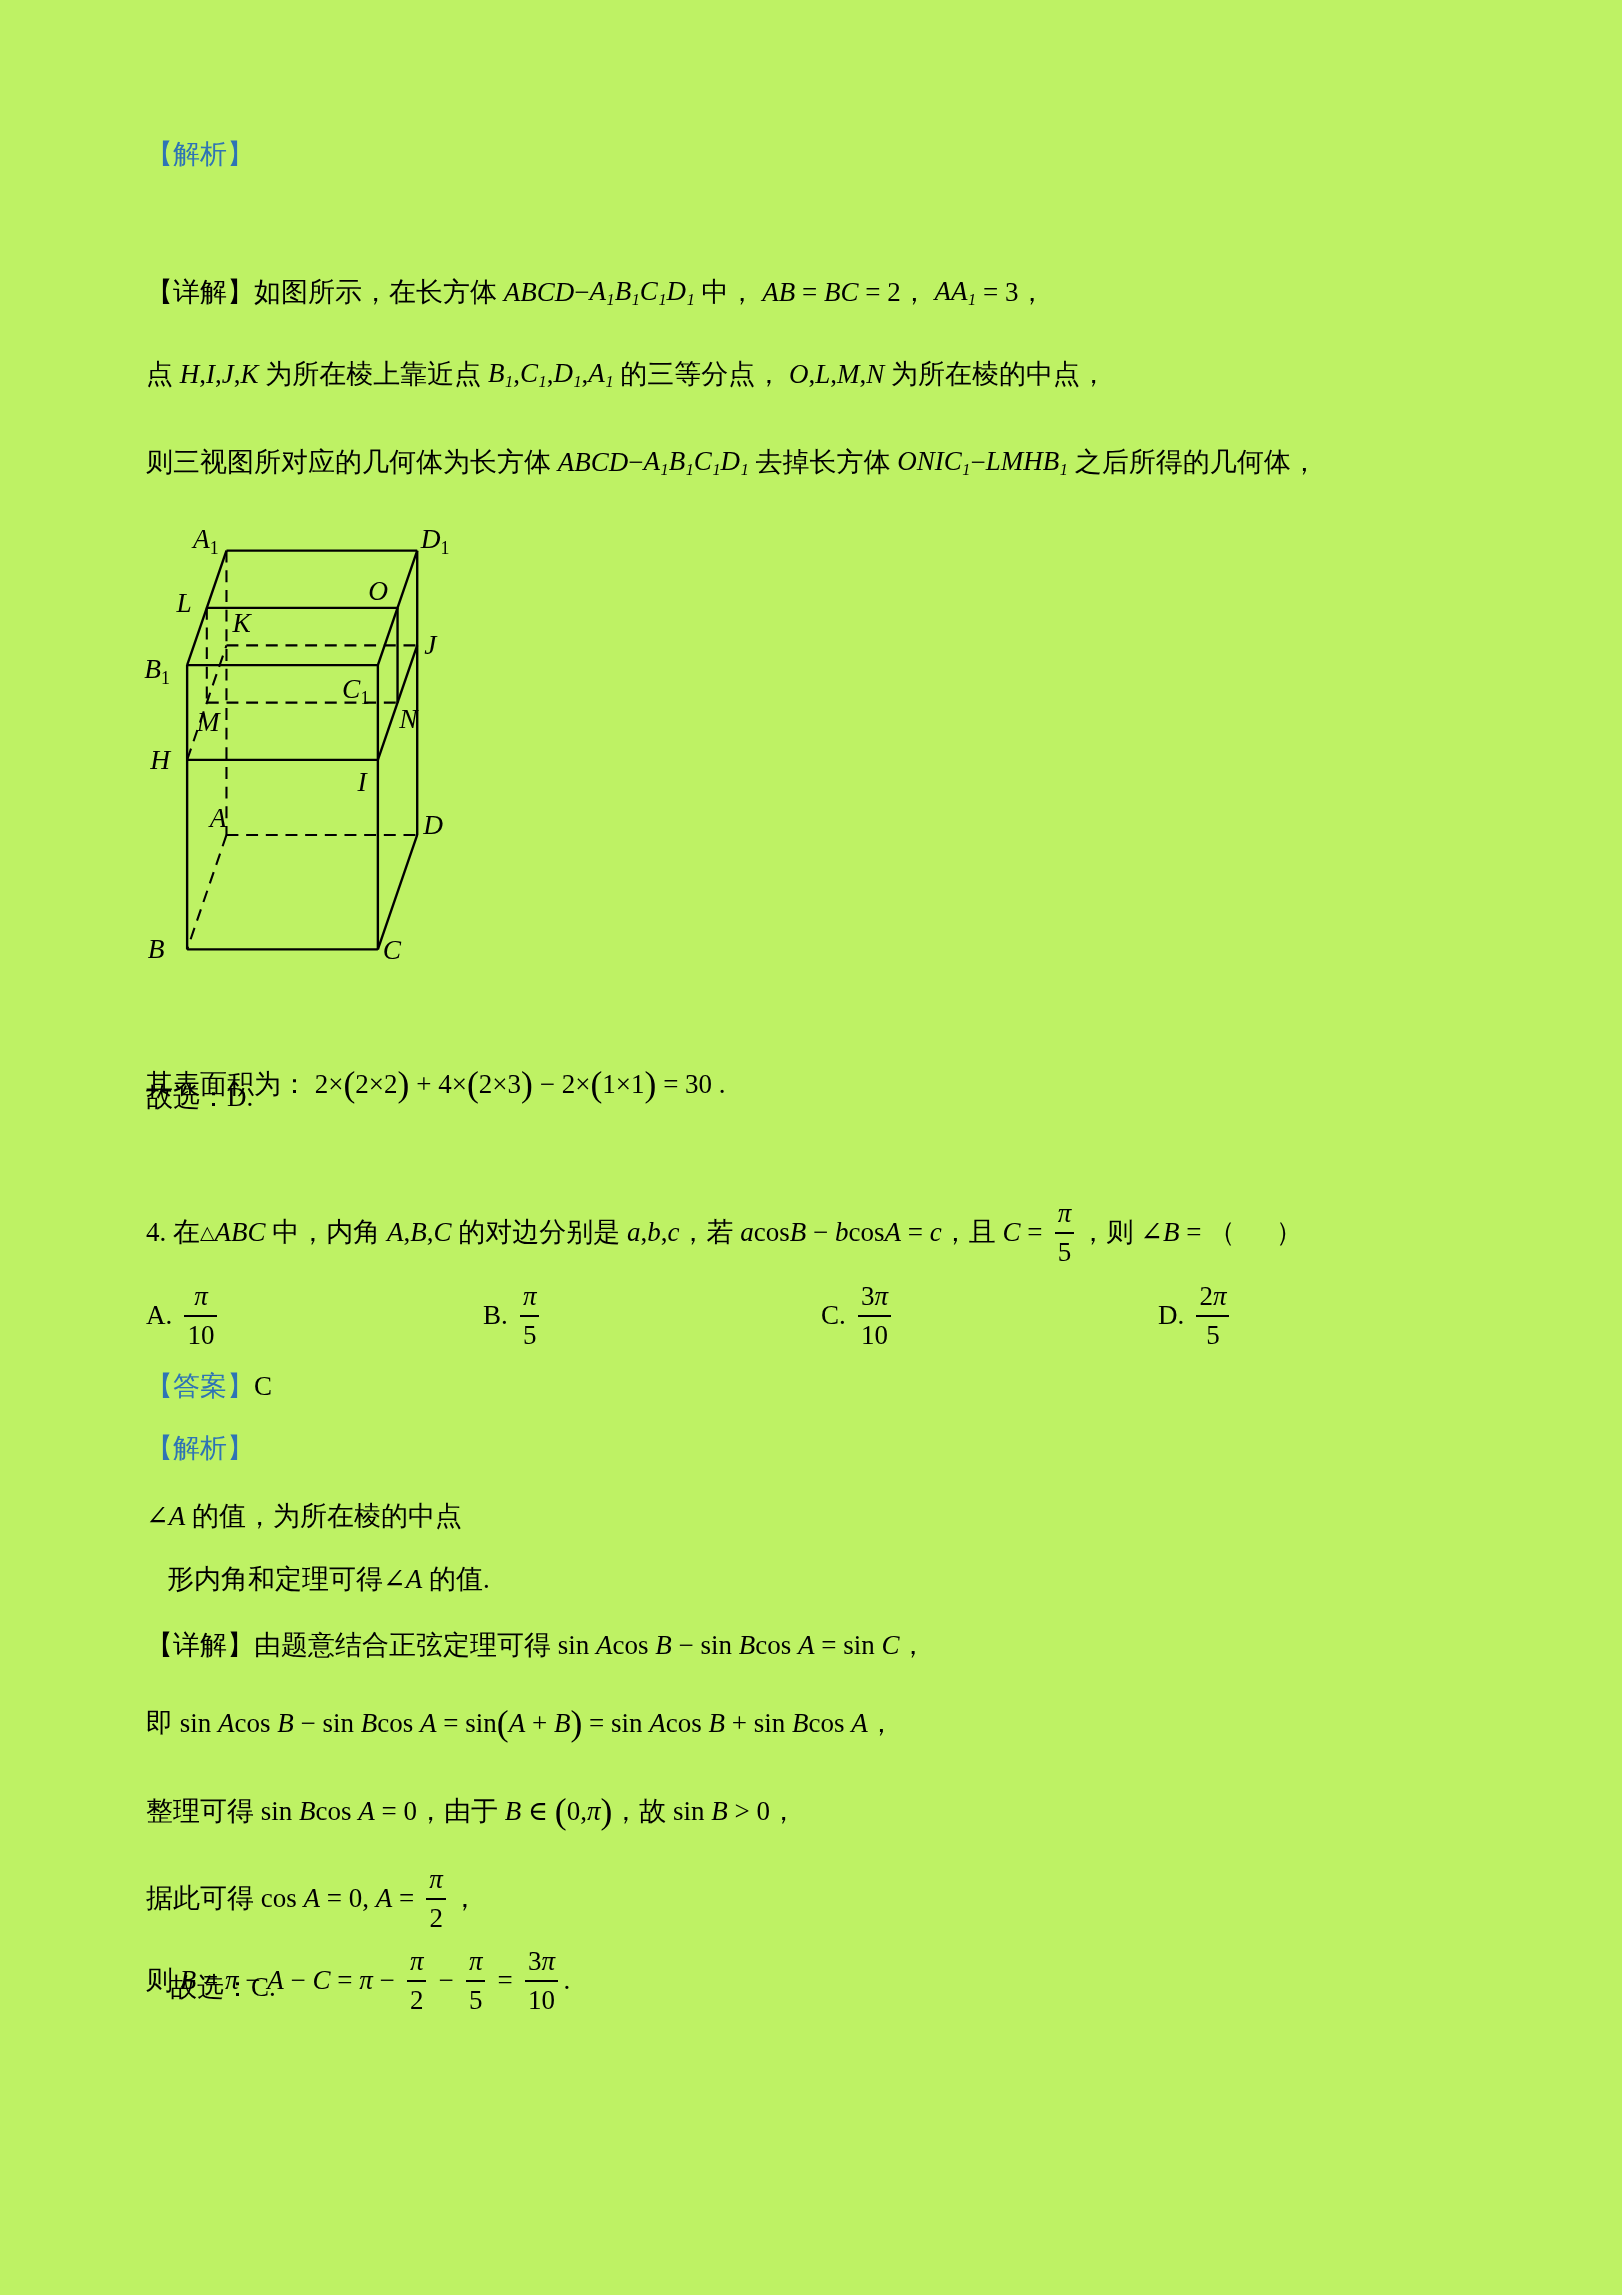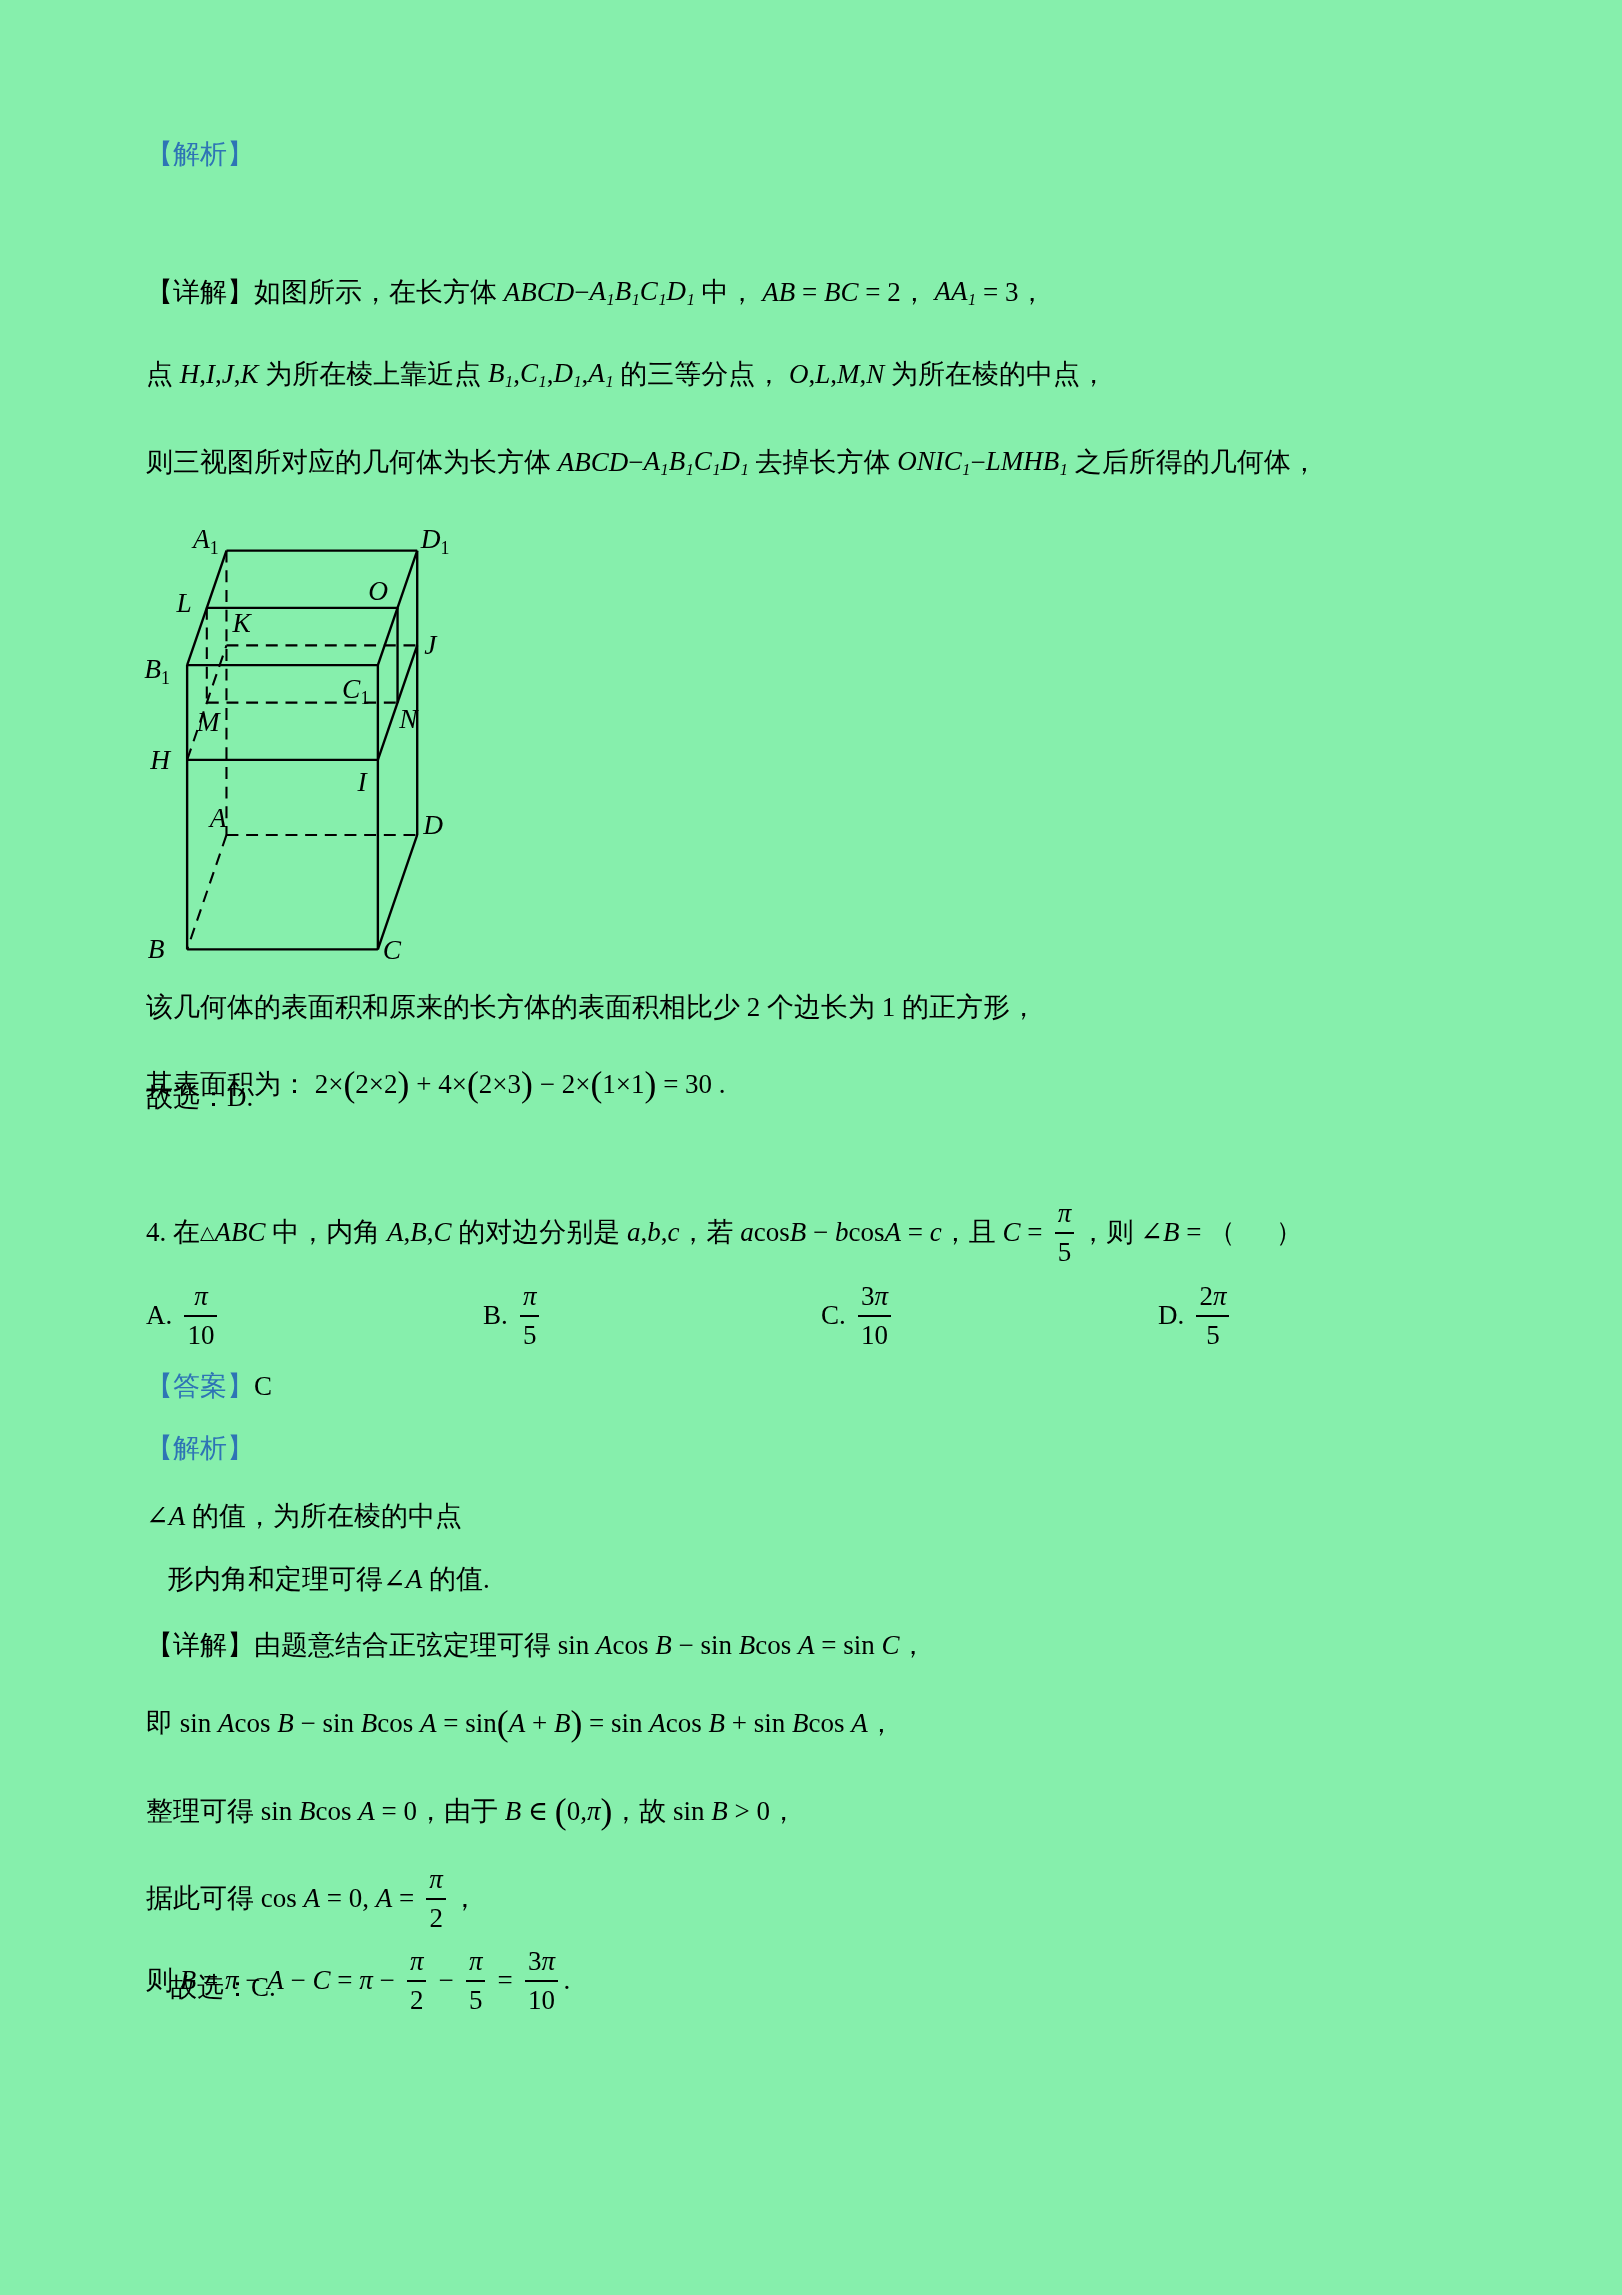--- a/index.html
+++ b/index.html
@@ -1,17 +1,17 @@
 <!DOCTYPE html>
 <html style="font-size:9.5px"><head>
 <meta charset="utf-8">
 <style>
   html,body{margin:0;padding:0;background:#9a9a9a;}
   .page{
-    position:relative;width:1623px;height:2295px;background:#86efac;
+    position:relative;width:1623px;height:2295px;background:#bef264;
     font-family:"Liberation Serif","DejaVu Serif",serif;color:#000;overflow:hidden;
   }
   .para{
     position:absolute;display:flex;align-items:center;
     transform:translateY(-50%);
     font-size:27px;line-height:1.3;white-space:pre;
   }
   .para span{white-space:pre;}
   .rn-c{font-style:normal;}
   .rn-i{font-style:italic;}
@@ -30,21 +30,20 @@
   .figlabel{font-family:"Liberation Serif","DejaVu Serif",serif;}
 </style>
 </head>
 <body>
 
 <div class="page" id="page" style="--accent: #2E74B5; width: 1623px; height: 2295px;">
     <div class="para" style="left: 146px; top: 155px;"><span class="rn-tag">【解析】</span></div>
     <div class="para" style="left: 146px; top: 292px;"><span class="rn-c">【详解】如图所示，在长方体 </span><span class="rn-i">ABCD</span><span class="rn-r">−</span><span class="rn-i">A<span class="sb">1</span></span><span class="rn-i">B<span class="sb">1</span></span><span class="rn-i">C<span class="sb">1</span></span><span class="rn-i">D<span class="sb">1</span></span><span class="rn-c"> 中， </span><span class="rn-i">AB</span><span class="rn-r"> = </span><span class="rn-i">BC</span><span class="rn-r"> = 2</span><span class="rn-c">， </span><span class="rn-i">AA<span class="sb">1</span></span><span class="rn-r"> = 3</span><span class="rn-c">，</span></div>
     <div class="para" style="left: 146px; top: 374px;"><span class="rn-c">点 </span><span class="rn-i">H</span><span class="rn-r">,</span><span class="rn-i">I</span><span class="rn-r">,</span><span class="rn-i">J</span><span class="rn-r">,</span><span class="rn-i">K</span><span class="rn-c"> 为所在棱上靠近点 </span><span class="rn-i">B<span class="sb">1</span></span><span class="rn-r">,</span><span class="rn-i">C<span class="sb">1</span></span><span class="rn-r">,</span><span class="rn-i">D<span class="sb">1</span></span><span class="rn-r">,</span><span class="rn-i">A<span class="sb">1</span></span><span class="rn-c"> 的三等分点， </span><span class="rn-i">O</span><span class="rn-r">,</span><span class="rn-i">L</span><span class="rn-r">,</span><span class="rn-i">M</span><span class="rn-r">,</span><span class="rn-i">N</span><span class="rn-c"> 为所在棱的中点，</span></div>
     <div class="para" style="left: 146px; top: 462px;"><span class="rn-c">则三视图所对应的几何体为长方体 </span><span class="rn-i">ABCD</span><span class="rn-r">−</span><span class="rn-i">A<span class="sb">1</span></span><span class="rn-i">B<span class="sb">1</span></span><span class="rn-i">C<span class="sb">1</span></span><span class="rn-i">D<span class="sb">1</span></span><span class="rn-c"> 去掉长方体 </span><span class="rn-i">ONIC<span class="sb">1</span></span><span class="rn-r">−</span><span class="rn-i">LMHB<span class="sb">1</span></span><span class="rn-c"> 之后所得的几何体，</span></div>
-    <div class="para" style="left: 146px; top: 1008px;"><span class="rn-c">该几何体的表面积和原来的长方体的表面积相比少 2 个边长为 1 的正方形，</span></div>
     <div class="para" style="left: 146px; top: 1084px;"><span class="rn-c">其表面积为： </span><span class="rn-r">2×</span><span class="rn-p">(</span><span class="rn-r">2×2</span><span class="rn-p">)</span><span class="rn-r"> + 4×</span><span class="rn-p">(</span><span class="rn-r">2×3</span><span class="rn-p">)</span><span class="rn-r"> − 2×</span><span class="rn-p">(</span><span class="rn-r">1×1</span><span class="rn-p">)</span><span class="rn-r"> = 30</span><span class="rn-c"> .</span></div>
     <div class="para" style="left: 146px; top: 1098px;"><span class="rn-c">故选：D.</span></div>
     <div class="para" style="left: 146px; top: 1233px;"><span class="rn-c">4. 在</span><span class="rn-tri">△</span><span class="rn-i">ABC</span><span class="rn-c"> 中，内角 </span><span class="rn-i">A</span><span class="rn-r">,</span><span class="rn-i">B</span><span class="rn-r">,</span><span class="rn-i">C</span><span class="rn-c"> 的对边分别是 </span><span class="rn-i">a</span><span class="rn-r">,</span><span class="rn-i">b</span><span class="rn-r">,</span><span class="rn-i">c</span><span class="rn-c">，若 </span><span class="rn-i">a</span><span class="rn-r">cos</span><span class="rn-i">B</span><span class="rn-r"> − </span><span class="rn-i">b</span><span class="rn-r">cos</span><span class="rn-i">A</span><span class="rn-r"> = </span><span class="rn-i">c</span><span class="rn-c">，且 </span><span class="rn-i">C</span><span class="rn-r"> = </span><span class="frac"><span class="num"><span class="mi">π</span></span><span class="bar"></span><span class="den"><span class="mr">5</span></span></span><span class="rn-c">，则 </span><span class="rn-r">∠</span><span class="rn-i">B</span><span class="rn-r"> = </span><span class="rn-c">（      ）</span></div>
     <div class="para" style="left: 146px; top: 1387px; font-family: Liberation Serif, serif;"><span class="rn-tag">【答案】</span><span class="rn-r">C</span></div>
     <div class="para" style="left: 146px; top: 1449px;"><span class="rn-tag">【解析】</span></div>
     <div class="para" style="left: 146px; top: 1517px;"><span class="rn-r">∠</span><span class="rn-i">A</span><span class="rn-c"> 的值，为所在棱的中点</span></div>
     <div class="para" style="left: 146px; top: 1580px; margin-left: 21px;"><span class="rn-c">形内角和定理可得</span><span class="rn-r">∠</span><span class="rn-i">A</span><span class="rn-c"> 的值.</span></div>
     <div class="para" style="left: 146px; top: 1646px;"><span class="rn-c">【详解】由题意结合正弦定理可得 </span><span class="rn-r">sin </span><span class="rn-i">A</span><span class="rn-r">cos </span><span class="rn-i">B</span><span class="rn-r"> − sin </span><span class="rn-i">B</span><span class="rn-r">cos </span><span class="rn-i">A</span><span class="rn-r"> = sin </span><span class="rn-i">C</span><span class="rn-c">，</span></div>
     <div class="para" style="left: 146px; top: 1723px;"><span class="rn-c">即 </span><span class="rn-r">sin </span><span class="rn-i">A</span><span class="rn-r">cos </span><span class="rn-i">B</span><span class="rn-r"> − sin </span><span class="rn-i">B</span><span class="rn-r">cos </span><span class="rn-i">A</span><span class="rn-r"> = sin</span><span class="rn-p">(</span><span class="rn-i">A</span><span class="rn-r"> + </span><span class="rn-i">B</span><span class="rn-p">)</span><span class="rn-r"> = sin </span><span class="rn-i">A</span><span class="rn-r">cos </span><span class="rn-i">B</span><span class="rn-r"> + sin </span><span class="rn-i">B</span><span class="rn-r">cos </span><span class="rn-i">A</span><span class="rn-c">，</span></div>
     <div class="para" style="left: 146px; top: 1811px;"><span class="rn-c">整理可得 </span><span class="rn-r">sin </span><span class="rn-i">B</span><span class="rn-r">cos </span><span class="rn-i">A</span><span class="rn-r"> = 0</span><span class="rn-c">，由于 </span><span class="rn-i">B</span><span class="rn-r"> ∈ </span><span class="rn-p">(</span><span class="rn-r">0,</span><span class="rn-i">π</span><span class="rn-p">)</span><span class="rn-c">，故 </span><span class="rn-r">sin </span><span class="rn-i">B</span><span class="rn-r"> &gt; 0</span><span class="rn-c">，</span></div>

